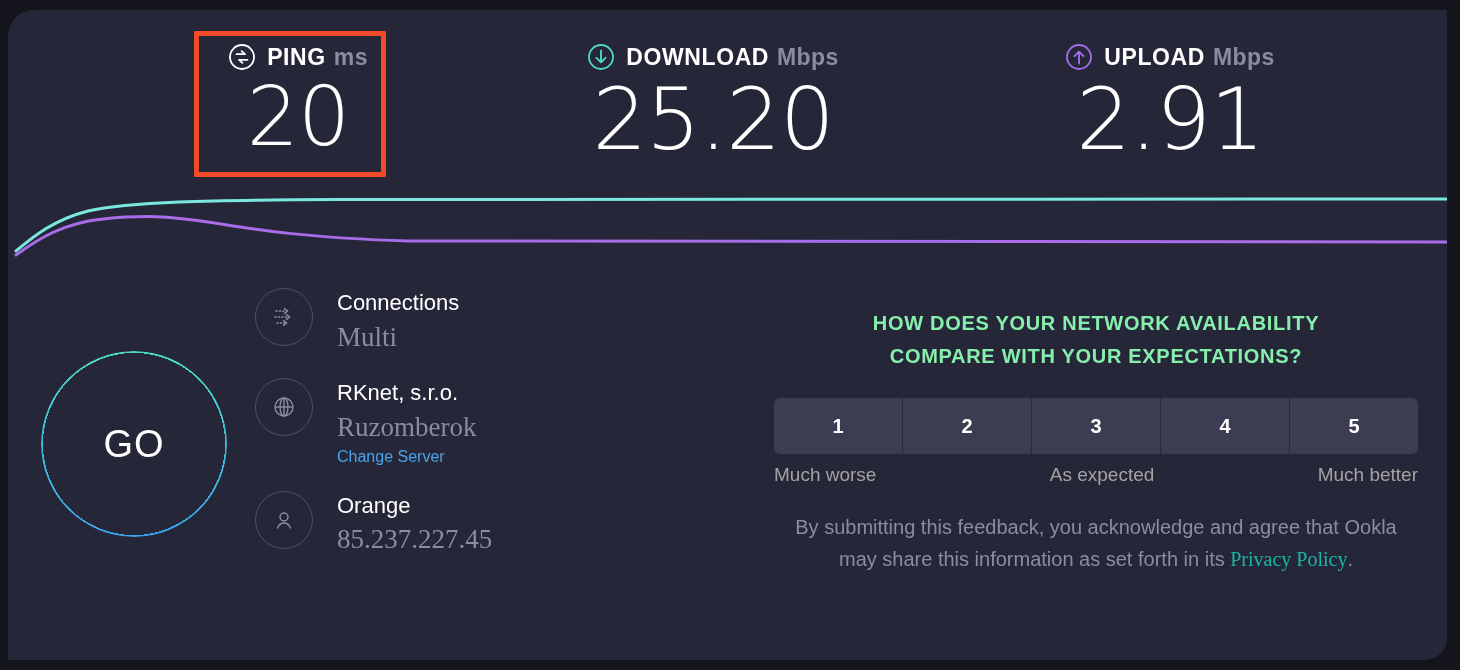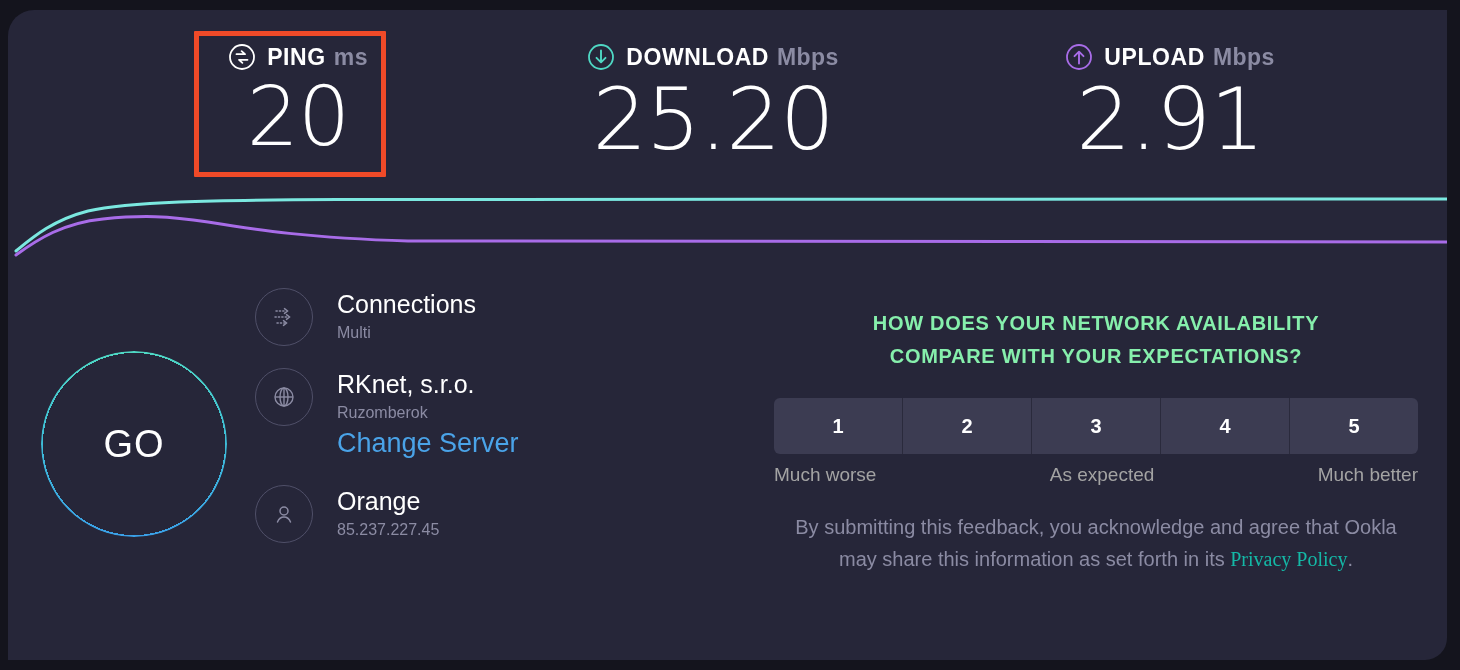--- a/index.html
+++ b/index.html
@@ -159,33 +159,34 @@
     height: 56px;
     border-radius: 50%;
     border: 1.6px solid #4f4f68;
     display: flex;
     align-items: center;
     justify-content: center;
     margin-top: 1px;
   }
   .info-text { margin-left: 24px; padding-top: 1px; }
   .info-primary {
-    font-size: 25px;
+    font-size: 22px;
     color: #ffffff;
     line-height: 1.35;
     font-weight: 400;
   }
   .info-secondary {
-    font-size: 16px;
+    font-size: 27px;
     color: #8b8ba3;
     line-height: 1.42;
     font-weight: 400;
+    font-family: Liberation Serif, serif;
   }
   .info-link {
-    font-size: 27px;
+    font-size: 16px;
     color: #4aa3e8;
     line-height: 1.42;
     text-decoration: none;
     display: inline-block;
   }
 
   
   .survey {
     position: absolute;
     left: 766px;

